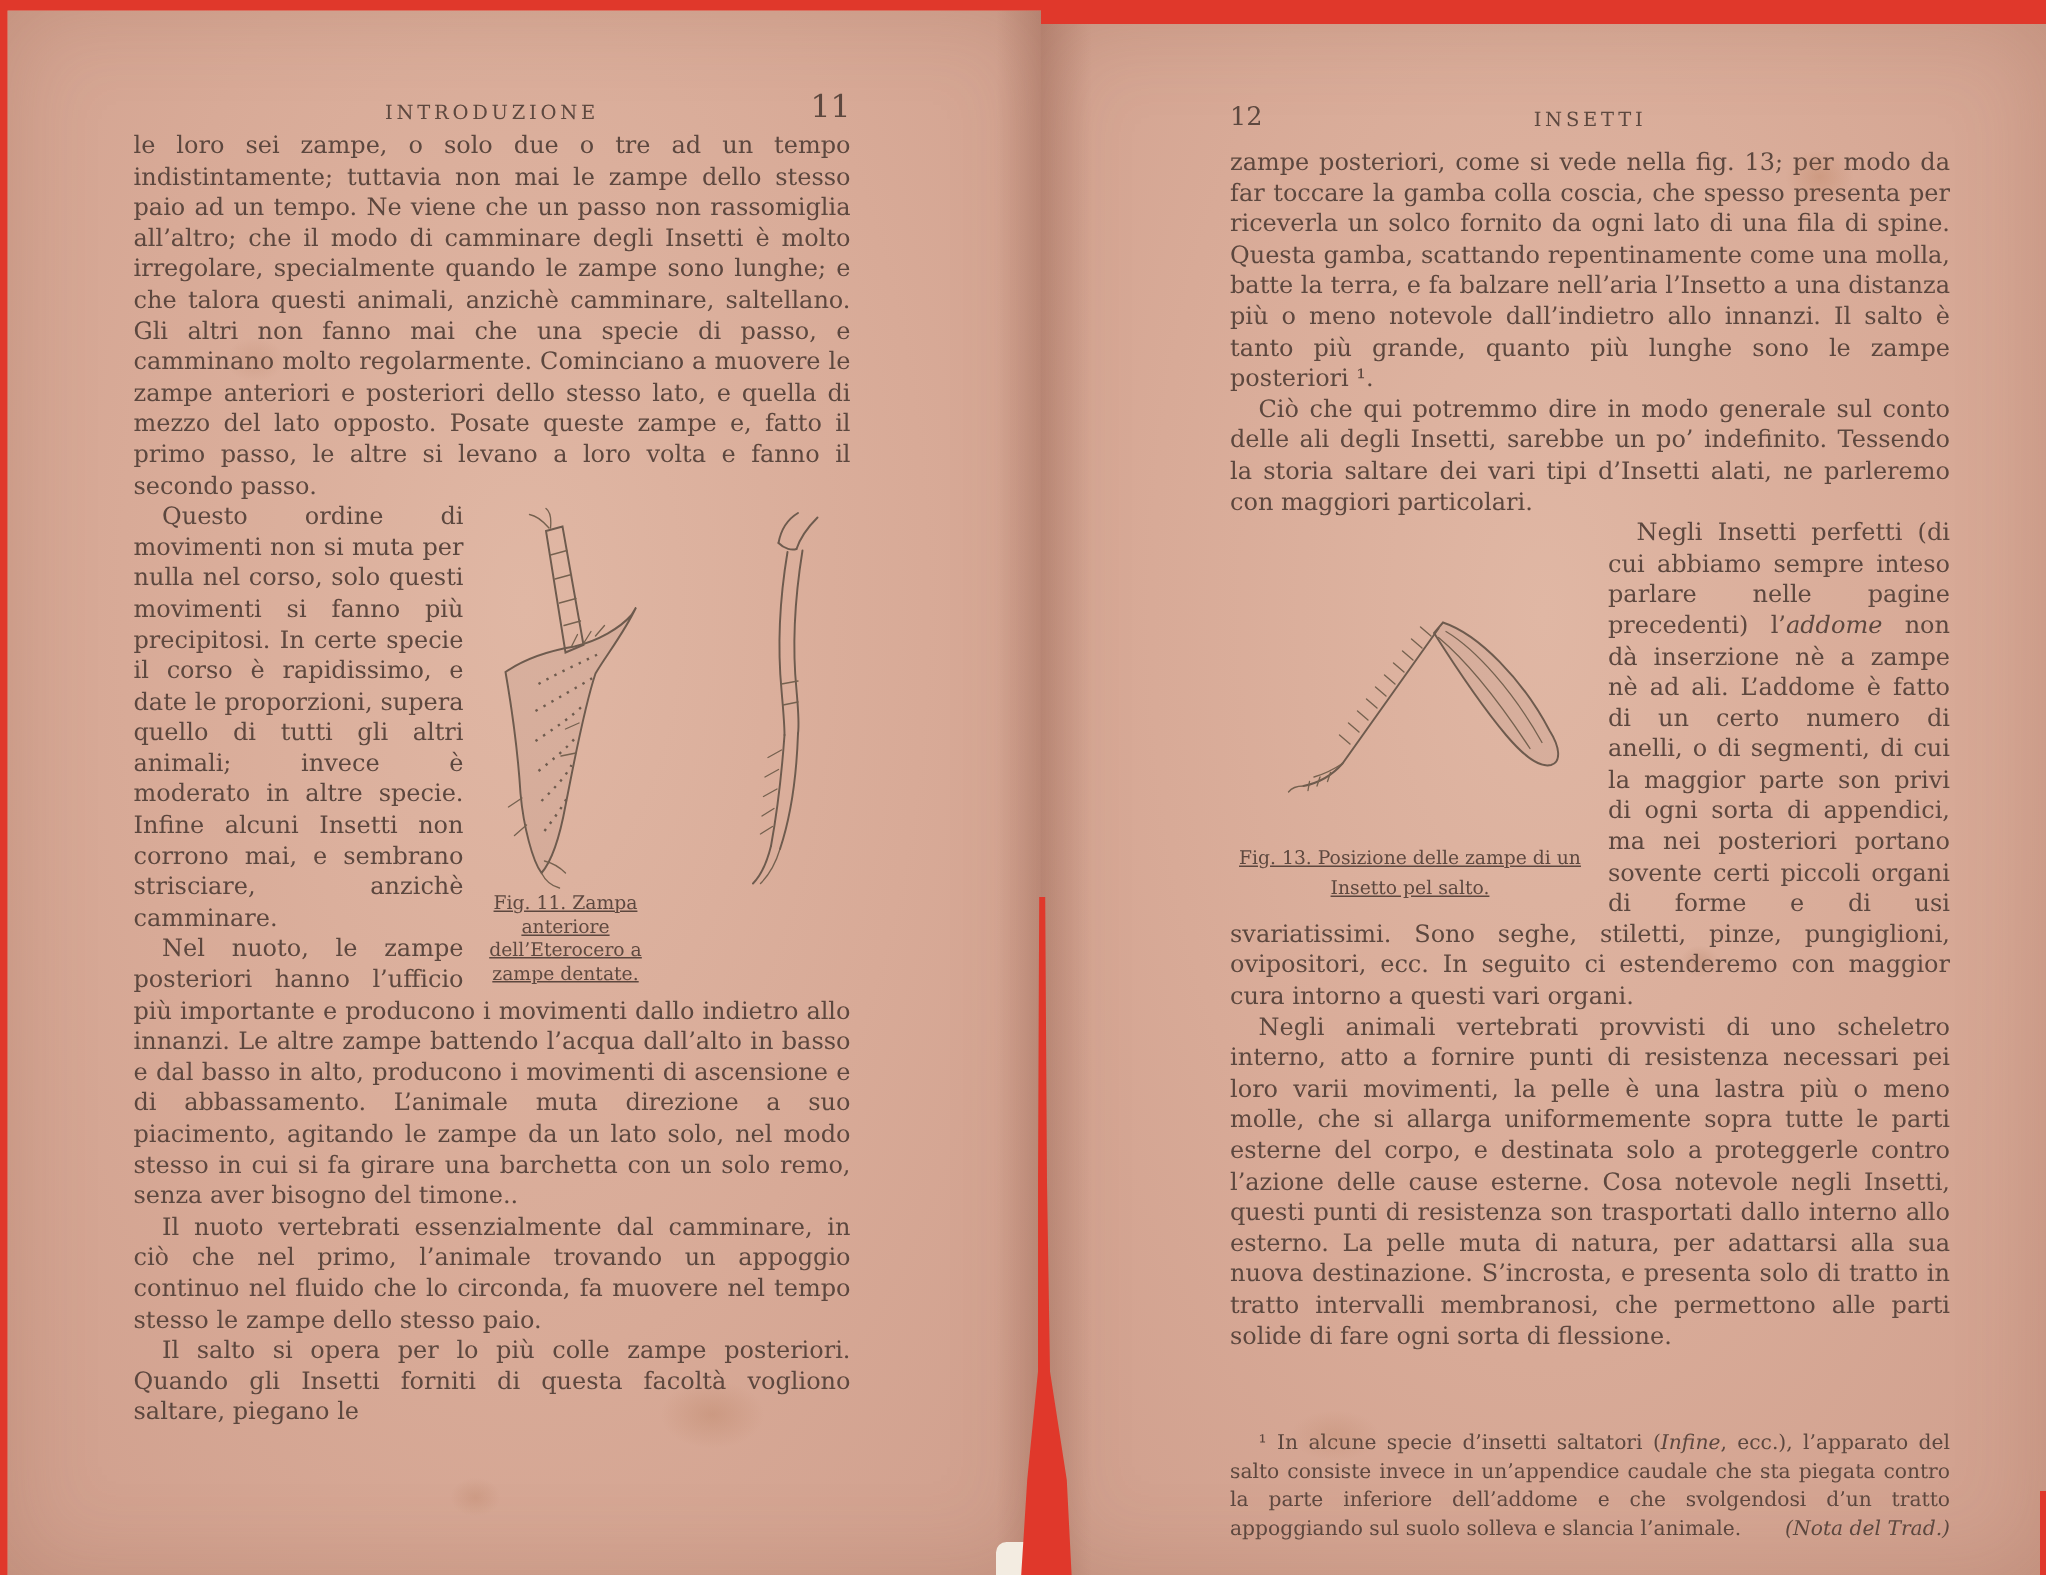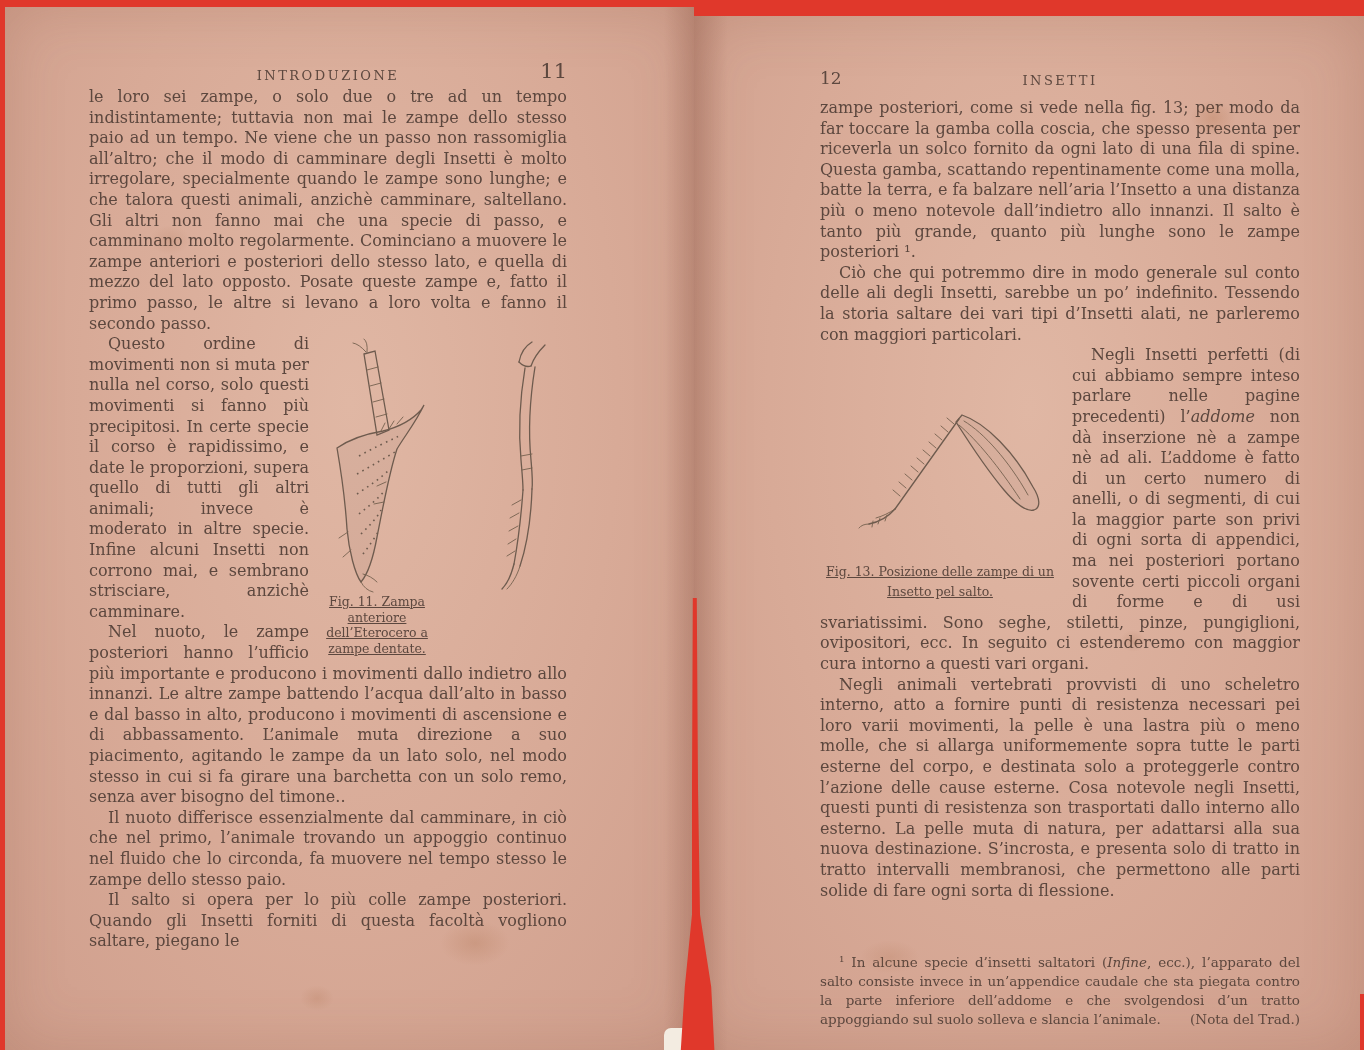--- a/index.html
+++ b/index.html
@@ -70,21 +70,21 @@
   .fig-float-left .fig-caption{margin-top:4px;}
 
   svg .ln{stroke:#6e5b4e;stroke-width:1.3;fill:none;stroke-linecap:round;}
   svg .ln-thin{stroke:#75614f;stroke-width:0.9;fill:none;stroke-linecap:round;}
   svg .dots{stroke:#6e5b4e;stroke-width:1.6;fill:none;stroke-dasharray:1.6 4.4;}
   svg .fillpale{fill:rgba(110,91,78,0.07);}
 
   .footnote{
     margin-top:52px;font-size:13.5px;line-height:18.8px;color:#5c473e;
   }
-  .fn-attribution{text-align:right;margin-top:-18.8px;}
+  .fn-attribution{text-align:right;font-style:italic;margin-top:-18.8px;}
 
   .stain{position:absolute;border-radius:50%;pointer-events:none;}
   .stain.s1{left:440px;top:920px;width:70px;height:46px;
     background:radial-gradient(ellipse, rgba(160,95,55,.20), rgba(160,95,55,0) 70%);}
   .stain.s2{left:150px;top:225px;width:40px;height:30px;
     background:radial-gradient(ellipse, rgba(150,90,55,.14), rgba(150,90,55,0) 70%);}
   .stain.s3{left:1190px;top:100px;width:46px;height:36px;
     background:radial-gradient(ellipse, rgba(165,95,50,.22), rgba(165,95,50,0) 70%);}
   .stain.s4{left:1120px;top:630px;width:26px;height:22px;
     background:radial-gradient(ellipse, rgba(140,85,50,.18), rgba(140,85,50,0) 70%);}
@@ -153,21 +153,21 @@
             <path class="ln-thin" d="M49,230 C46,240 41,248 36,253"></path>
           </svg>
         </span>
         <span class="caption-pair">
           <span class="fig-caption">Fig. 11. Zampa anteriore dell’Eterocero a zampe dentate.</span>
         </span>
       </span><span>Questo ordine di movimenti non si muta per nulla nel corso, solo questi movimenti si fanno più precipitosi. In certe specie il corso è rapidissimo, e date le proporzioni, supera quello di tutti gli altri animali; invece è moderato in altre specie. Infine alcuni Insetti non corrono mai, e sembrano strisciare, anzichè camminare.</span>
     </p>
 
     <p class="indent">Nel nuoto, le zampe posteriori hanno l’ufficio più importante e producono i movimenti dallo indietro allo innanzi. Le altre zampe battendo l’acqua dall’alto in basso e dal basso in alto, producono i movimenti di ascensione e di abbassamento. L’animale muta direzione a suo piacimento, agitando le zampe da un lato solo, nel modo stesso in cui si fa girare una barchetta con un solo remo, senza aver bisogno del timone..</p>
-    <p class="indent">Il nuoto differisce essenzialmente dal camminare, in ciò che nel primo, l’animale trovando un appoggio continuo nel fluido che lo circonda, fa muovere nel tempo stesso le zampe dello stesso paio.</p>
+    <p class="indent">Il nuoto vertebrati essenzialmente dal camminare, in ciò che nel primo, l’animale trovando un appoggio continuo nel fluido che lo circonda, fa muovere nel tempo stesso le zampe dello stesso paio.</p>
     <p class="indent">Il salto si opera per lo più colle zampe posteriori. Quando gli Insetti forniti di questa facoltà vogliono saltare, piegano le</p>
   </div>
 </div>
 
 <div class="page page-right">
   <div class="crease-right"></div>
 
   <div class="page-header" style="left:126px;width:480px;">
     <span class="ph-num-left">12</span>
     <span class="ph-title">INSETTI</span>

